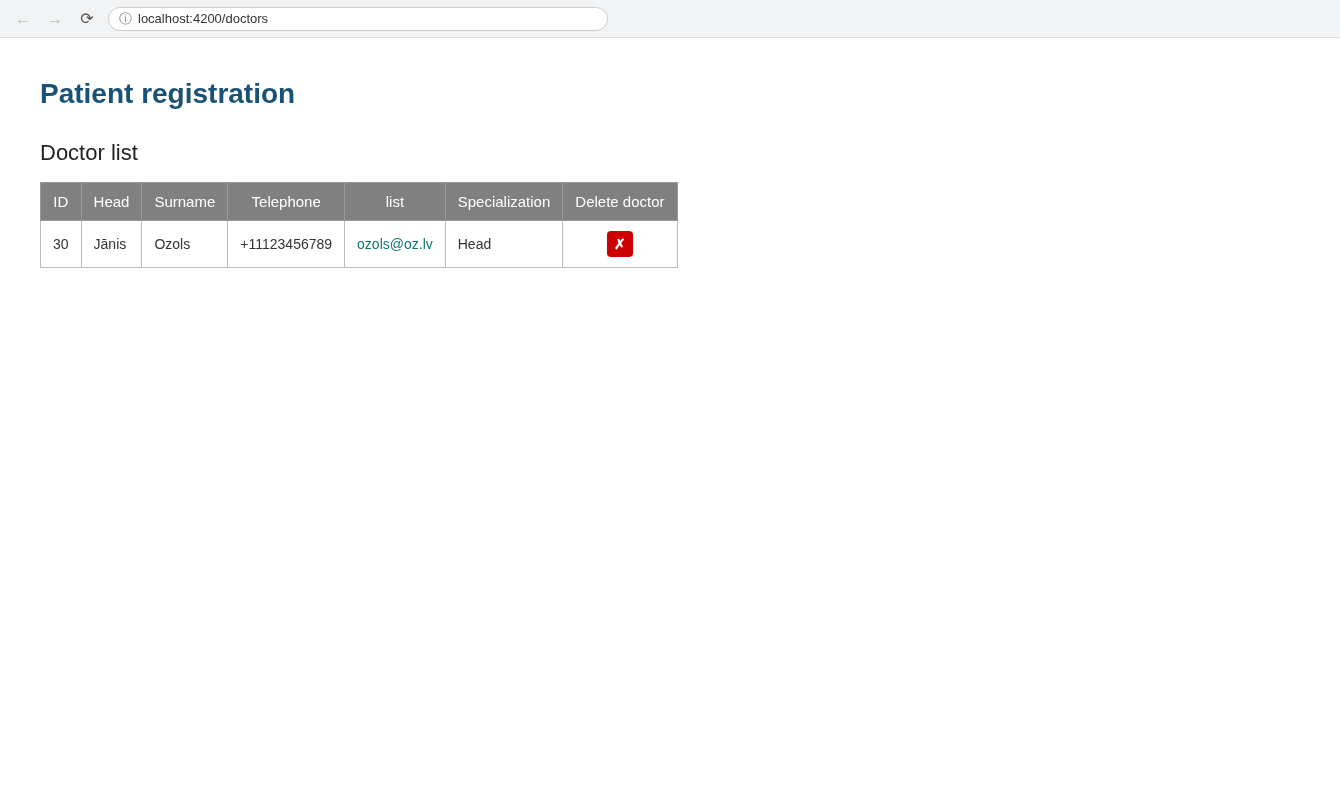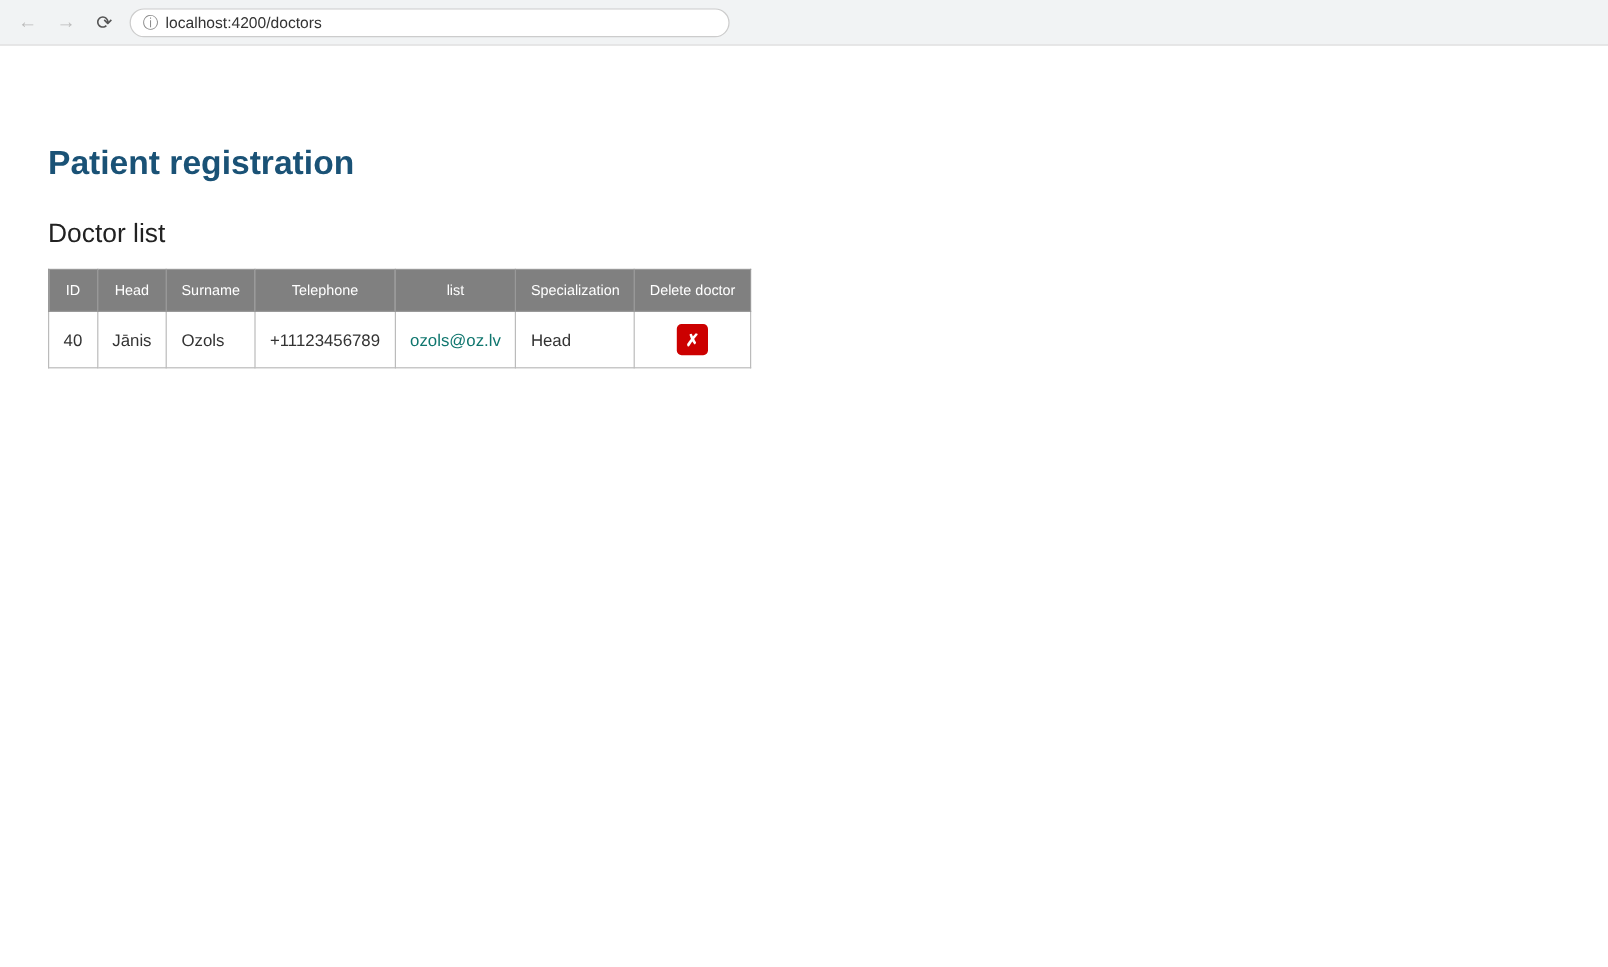--- a/index.html
+++ b/index.html
@@ -46,21 +46,20 @@
       gap: 6px;
     }
     .info-icon {
       color: #888;
       font-size: 13px;
     }
 
     
     .page-content {
       padding: 40px 40px 40px 40px;
-      margin-top: 42px;
     }
 
     .app-title {
       font-size: 28px;
       font-weight: bold;
       color: #1a5276;
       margin-bottom: 30px;
     }
 
     
@@ -97,21 +96,21 @@
     }
 
     
     .doctor-table {
       border-collapse: collapse;
       min-width: 560px;
     }
     .doctor-table th {
       background: #808080;
       color: #fff;
-      font-size: 12px;
+      font-size: 15px;
       font-weight: normal;
       padding: 10px 12px;
       border: 1px solid #999;
       text-align: center;
     }
     .doctor-table td {
       padding: 10px 12px;
       border: 1px solid #bbb;
       font-size: 14px;
       color: #333;
@@ -163,21 +162,21 @@
         <th>Head</th>
         <th>Surname</th>
         <th>Telephone</th>
         <th>list</th>
         <th>Specialization</th>
         <th>Delete doctor</th>
       </tr>
     </thead>
     <tbody id="doctor-tbody">
     <tr>
-      <td class="center">40</td>
+      <td class="center">30</td>
       <td>Jānis</td>
       <td>Ozols</td>
       <td>+11123456789</td>
       <td style="color:#0f766e;text-align:center;">ozols@oz.lv</td>
       <td>Head</td>
       <td class="center">
         <button class="delete-btn" title="Delete">✗</button>
       </td>
     </tr>
       </tbody>

